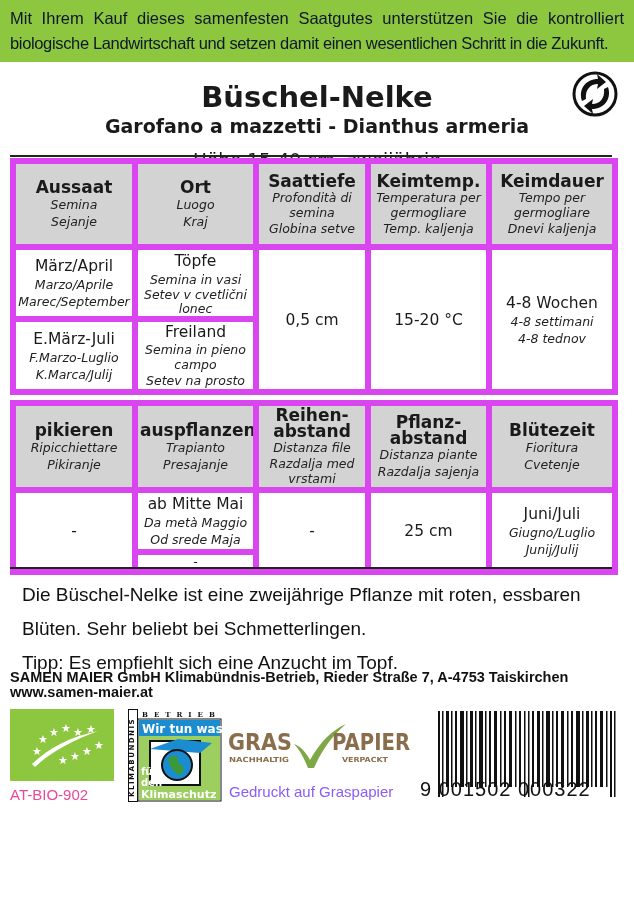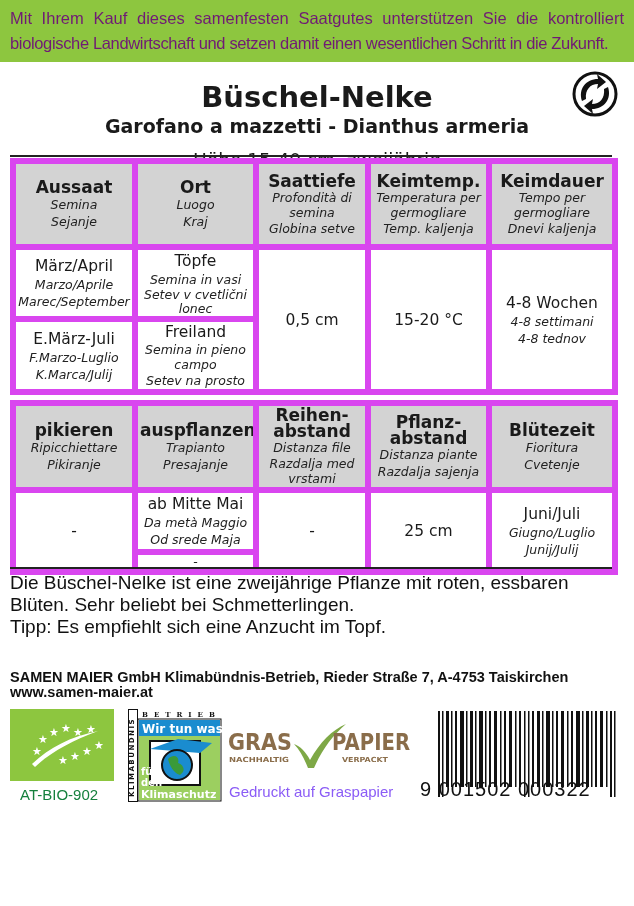--- a/index.html
+++ b/index.html
@@ -1,36 +1,36 @@
 <!DOCTYPE html>
 <html><head>
 <meta charset="utf-8">
 <style>
   html, body { margin:0; padding:0; background:#fff; }
   body { width:634px; height:906px; position:relative; overflow:hidden; font-family:"DejaVu Sans", sans-serif; color:#1a1a1a; }
   .banner { position:absolute; left:0; top:0; width:634px; height:62px; background:#8dc63f; }
-  .banner p { margin:0; padding:6px 10px 0 10px; font-family:"Liberation Sans", sans-serif; font-size:16.5px; line-height:25px; color:#701a75; text-align:justify; text-align-last:justify; }
+  .banner p { margin:0; padding:6px 10px 0 10px; font-family:"Liberation Sans", sans-serif; font-size:16.5px; line-height:25px; color:#0f172a; text-align:justify; text-align-last:justify; }
   .banner p.l2 { padding-top:0; text-align-last:left; letter-spacing:-0.35px; }
   .title { position:absolute; left:0; width:634px; text-align:center; font-weight:bold;margin-top:16px; }
   .t1 { top:64px; font-size:29px; line-height:34px; }
   .t2 { top:97px; font-size:19px; line-height:26px; }
   .t3 { top:131px; font-size:18.5px; line-height:26px; font-weight:normal; }
   .recycle { position:absolute; left:572px; top:71px; width:46px; height:46px; }
   .hrule { position:absolute; left:10px; width:602px; height:0; border-top:2px solid #222; }
   table.grid { position:absolute; left:10px; width:602px; border-collapse:collapse; table-layout:fixed; }
   table.grid td { border:6px solid #d946ef; text-align:center; vertical-align:middle; padding:0 2px; overflow:hidden; }
   table.grid tr.head td { background:#d3d3d3; }
   .h { font-weight:bold; font-size:17px; line-height:18px; display:block; }
   .s { font-style:italic; font-size:12.5px; line-height:17px; display:block; color:#222; }
   .v { font-size:15.5px; line-height:20px; display:block; }
   .desc { position:absolute; left:10px; top:572px; width:616px; font-family:"Liberation Sans", sans-serif; font-size:19px; line-height:22px; color:#111; }
-  .desc p { margin:0; }
+  .desc p { margin:12px; }
   .addr { position:absolute; left:10px; top:670px; font-family:"Liberation Sans", sans-serif; font-weight:bold; font-size:14.5px; line-height:15px; color:#111; }
   .eu { position:absolute; left:10px; top:709px; width:104px; height:72px; background:#8dc63f; }
-  .eucode { position:absolute; left:20px; top:786px; font-family:"Liberation Sans", sans-serif; font-size:15px; color:#15803d;text-align:right; }
+  .eucode { position:absolute; left:10px; top:786px; font-family:"Liberation Sans", sans-serif; font-size:15px; color:#ec4899;text-align:right; }
   .klima { position:absolute; left:128px; top:709px; width:94px; height:93px; }
   .gras { position:absolute; left:228px; top:722px; width:182px; height:46px; }
   .gedruckt { position:absolute; left:229px; top:783px; font-family:"Liberation Sans", sans-serif; font-size:15px; color:#8b5cf6; }
   .barcode { position:absolute; left:420px; top:705px; width:212px; height:100px; }
 </style>
 </head>
 <body>
 
 <div class="banner">
   <p>Mit Ihrem Kauf dieses samenfesten Saatgutes unterstützen Sie die kontrolliert</p>

